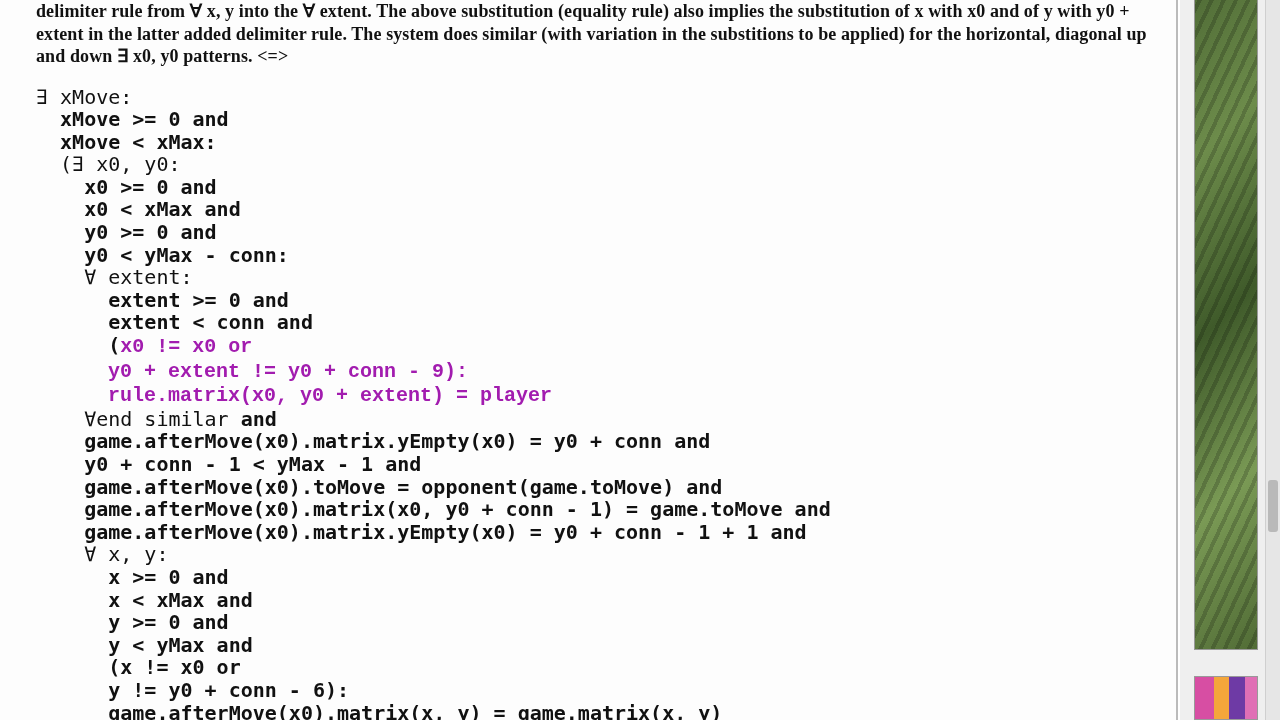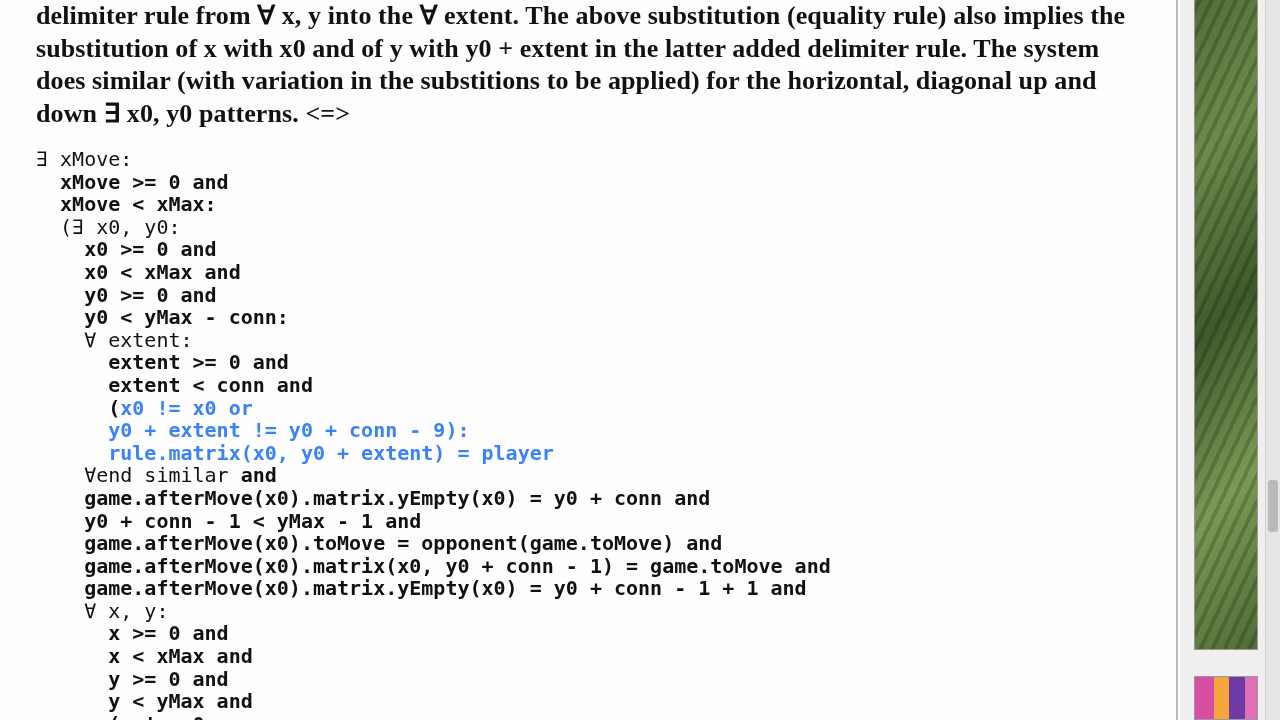--- a/index.html
+++ b/index.html
@@ -21,38 +21,38 @@
     left: 0;
     top: 0;
     width: 1178px;
     height: 720px;
     background: #fdfdfd;
     border-right: 2px solid #bbb;
     box-sizing: border-box;
     padding: 0 28px 0 36px;
   }
   .prose {
-    font-size: 26px;
+    font-size: 18px;
     line-height: 1.25;
     color: #111;
     font-weight: 700;
     letter-spacing: 0.1px;
   }
   pre.code {
     margin: 18px 0 0 0;
     padding: 0;
     font-family: 'DejaVu Sans Mono', Menlo, Consolas, 'Liberation Mono', monospace;
     font-size: 20px;
     line-height: 1.13;
     color: #111;
     white-space: pre;
     font-weight: 600;
   }
   .b  { font-weight: 400; }
-  .grn { color: #3b82f6; font-weight: 800; }
+  .grn { color: #a21caf; font-weight: 800; font-family: Liberation Mono, monospace; }
   .sidebar {
     position: absolute;
     right: 0;
     top: 0;
     width: 100px;
     height: 720px;
     background: #efefef;
   }
   .thumb {
     position: absolute;

